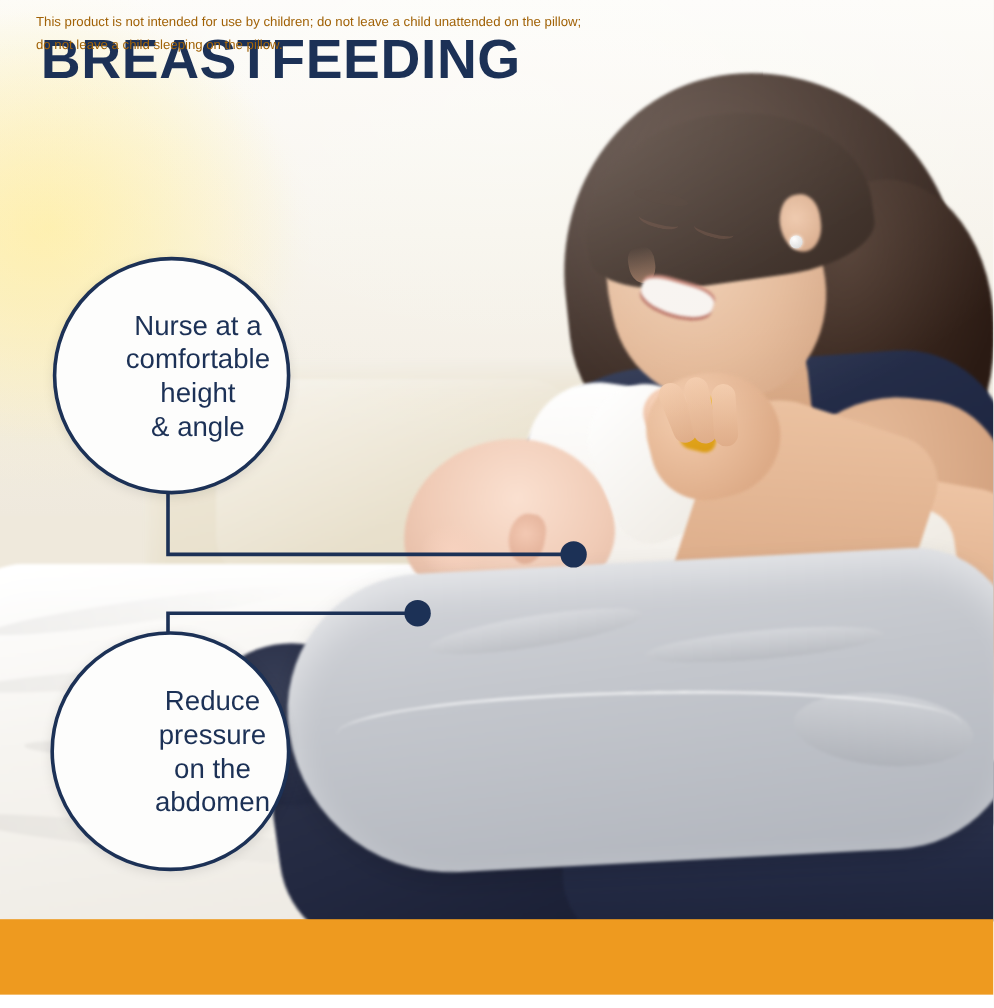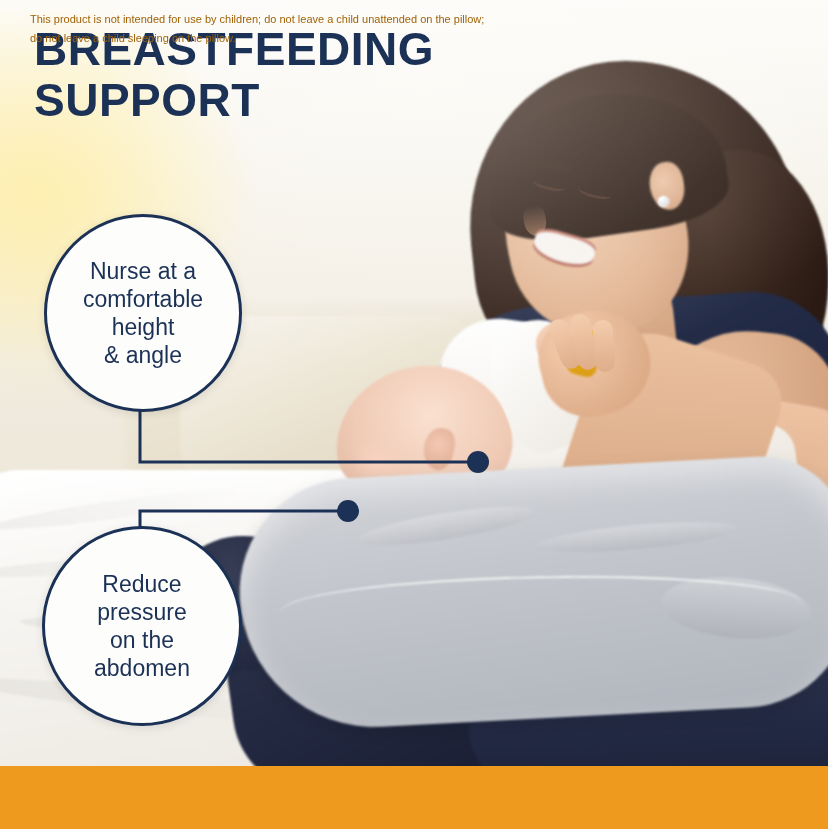--- a/index.html
+++ b/index.html
@@ -274,21 +274,21 @@
   }
   .title .l2{display:block;}
 
   .connector{position:absolute;left:0;top:0;width:828px;height:768px;pointer-events:none;}
 
   .bubble{
     position:absolute;
     border-radius:50%;
     background:#fdfdfc;
     border:3px solid #1c3156;
-    display:flex;align-items:center;justify-content:center;
+    display:flex;align-items:center;justify-content:flex-end;
     box-shadow:0 2px 10px rgba(0,0,0,.10);
   }
   .bubble-text{
     color:#1c3156;
     font-size:23px;
     line-height:1.22;
     text-align:center;
     padding:0 14px;
     white-space:pre-line;
   }
@@ -368,21 +368,20 @@
       <div class="crease c1"></div>
       <div class="crease c2"></div>
       <div class="crease c3"></div>
     </div>
 
     <div class="haze"></div>
   </div>
 
   <div class="title">
     <span>BREASTFEEDING</span>
-    <span class="l2">SUPPORT</span>
   </div>
 
   <svg class="connector" viewBox="0 0 828 768" preserveAspectRatio="none">
 
     <path d="M140,406 L140,462 L470,462" fill="none" stroke="#1c3156" stroke-width="3"></path>
     <circle cx="478" cy="462" r="11" fill="#1c3156"></circle>
 
     <path d="M140,551 L140,511 L341,511" fill="none" stroke="#1c3156" stroke-width="3"></path>
     <circle cx="348" cy="511" r="11" fill="#1c3156"></circle>
   </svg>

